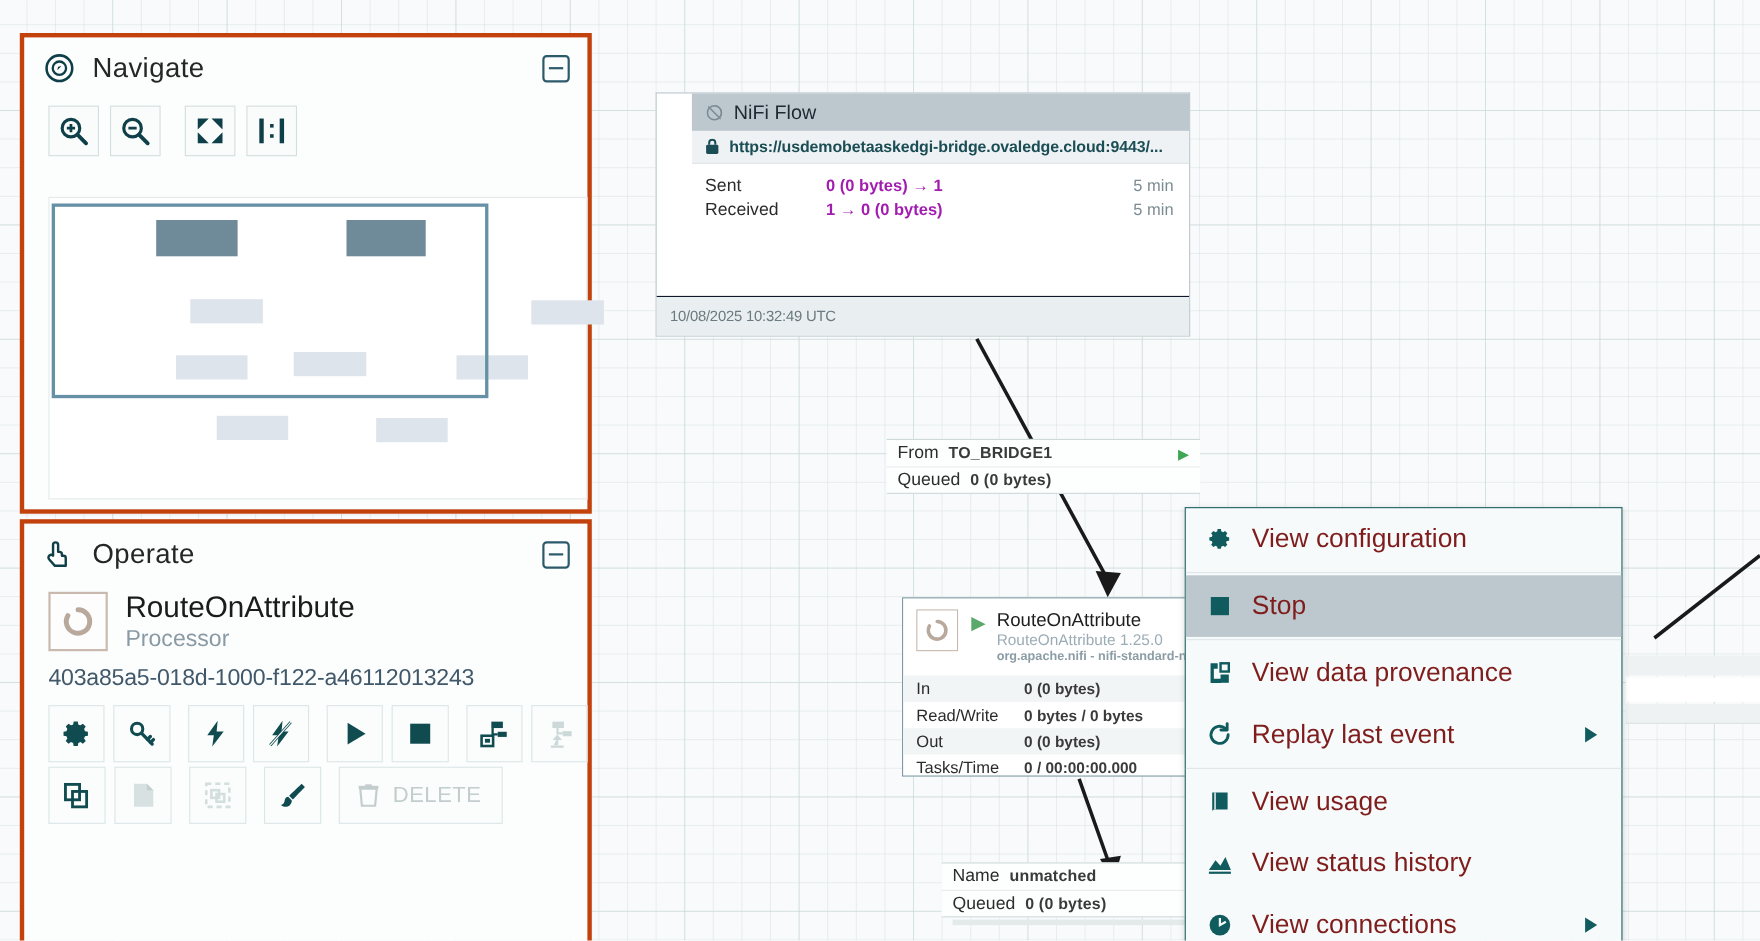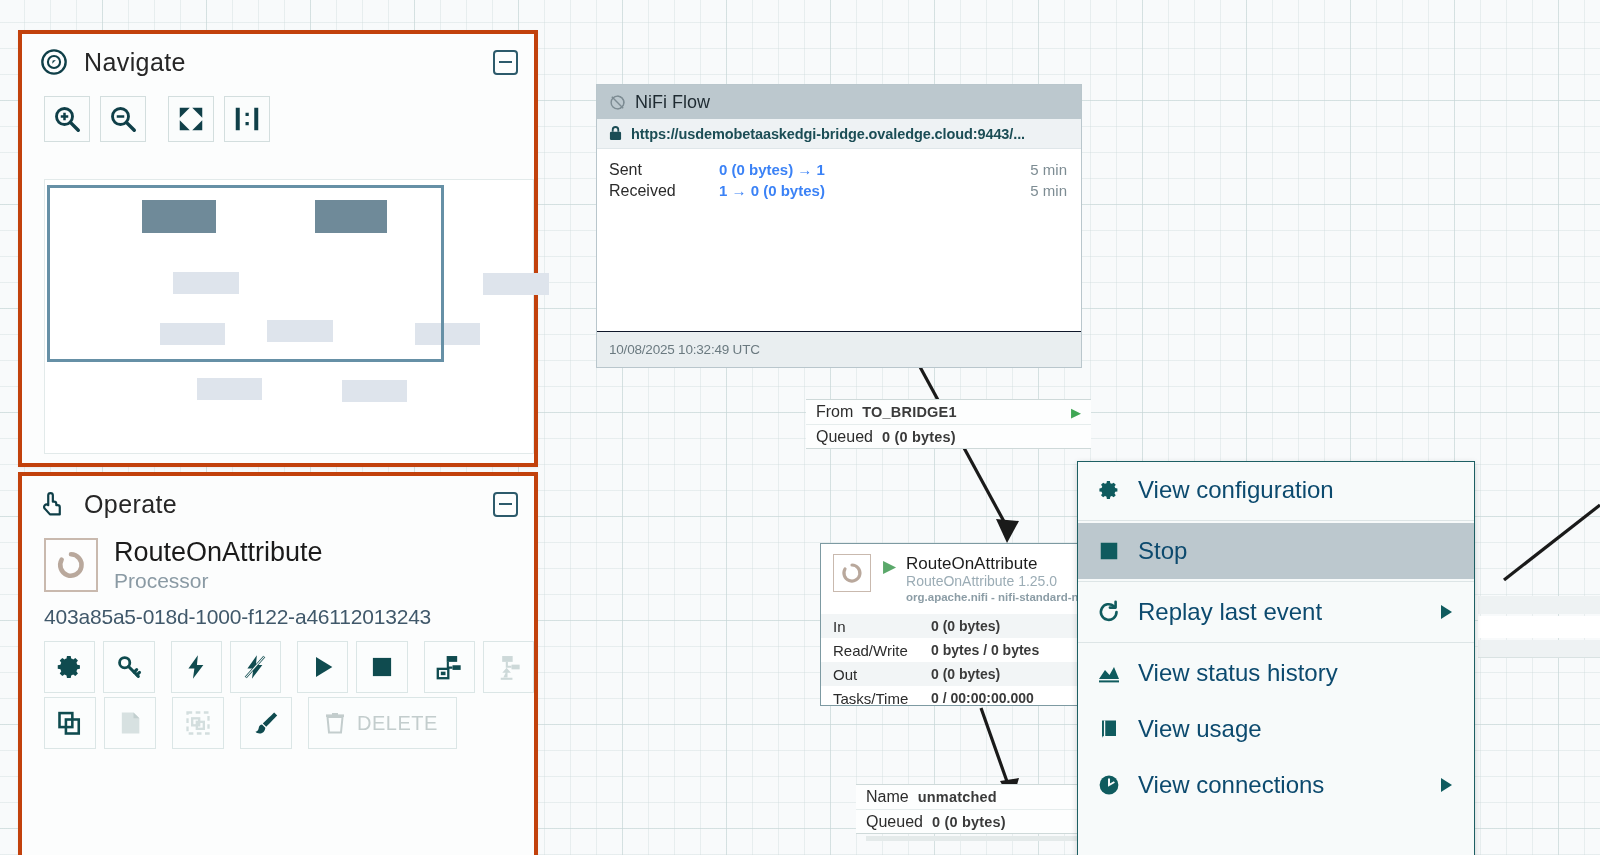--- a/index.html
+++ b/index.html
@@ -93,36 +93,36 @@
   .op-btn.gap { margin-left: 16px; }
   .op-btn.sm-gap { margin-left: 8px; }
   .op-btn.disabled { cursor: default; }
   .op-delete {
     height: 52px; min-width: 136px; border: 1px solid #dbe6e6; background: #fbfdfd;
     display: flex; align-items: center; gap: 10px; padding: 0 18px 0 14px;
     margin-left: 16px; color: #c3cdcd; font-size: 20px; letter-spacing: .5px;
   }
 
   
-  #rpg { position: absolute; left: 596px; top: 84px; width: 486px; height: 284px;
-         background: #ffffff; border: 1px solid #b9c6cc; }
+  #rpg { position: absolute; left: 596px; top: 84px; width: 486px; height: 222px;
+         background: #ffffff; border: 1px solid #b9c6cc; padding-left: 32px; }
   .rpg-head {
     height: 34px; background: #bcc8ce; display: flex; align-items: center;
     padding-left: 12px; gap: 9px;
   }
   .rpg-head .t { font-size: 18px; color: #1e2a31; }
   .rpg-url {
     height: 30px; background: #eef2f4; border-bottom: 1px solid #dfe6e9;
     display: flex; align-items: center; padding-left: 12px; gap: 9px;
   }
   .rpg-url .u { font-size: 14.5px; color: #1b4d55; font-weight: bold; letter-spacing: -0.1px; text-align: right; }
   .rpg-stats { padding: 12px 14px 0 12px; }
   .rpg-stat { display: flex; align-items: baseline; font-size: 16px; margin-bottom: 3px; }
   .rpg-stat .lbl { width: 110px; color: #2b2b2b; }
-  .rpg-stat .val { color: #3b82f6; font-weight: bold; font-size: 15px; }
+  .rpg-stat .val { color: #a21caf; font-weight: bold; font-size: 15px; }
   .rpg-stat .tm { margin-left: auto; color: #7d8c93; font-size: 15px; font-weight: normal; }
   .rpg-foot {
     position: absolute; left: 0; right: 0; bottom: 0; height: 36px;
     background: #e9eef0; border-top: 1px solid #0f172a;
     display: flex; align-items: center; padding-left: 12px;
     font-size: 13.5px; color: #6b7a80; letter-spacing: -0.2px;
   }
 
   
   .conn {
@@ -165,21 +165,21 @@
 
   
   #ctxmenu {
     position: absolute; left: 1077px; top: 461px; width: 398px; height: 400px;
     background: #f7fafa; border: 1.5px solid #1d5f63;
     box-shadow: 0 2px 6px rgba(0,0,0,0.18);
     z-index: 50;
   }
   .mi {
     display: flex; align-items: center; height: 56px; padding-left: 16px;
-    font-size: 24px; color: #0c4a6e; cursor: pointer; position: relative;
+    font-size: 24px; color: #7f1d1d; cursor: pointer; position: relative;
   }
   .mi .mi-ic {
     width: 30px; flex: 0 0 auto; display: flex; align-items: center; justify-content: center;
     color: #0f5b5e; margin-right: 14px;
   }
   .mi.sel { background: #bcc8ce; }
   .mi .arrow {
     position: absolute; right: 22px; width: 0; height: 0;
     border-left: 11px solid #0f5b5e;
     border-top: 7px solid transparent; border-bottom: 7px solid transparent;
@@ -514,56 +514,66 @@
     <div class="mi sel">
       <span class="mi-ic">
         <svg width="22" height="22" viewBox="0 0 24 24">
             <rect x="3" y="3" width="18" height="18" fill="#0f5b5e"></rect>
           </svg>
       </span>
       <span>Stop</span>
     </div>
     <div class="mi-sep"></div>
 
+    <div class="mi">
+      <span class="mi-ic">
+        <svg width="24" height="24" viewBox="0 0 24 24">
+          <path d="M3.5 3 H10 V8 H6.5 V17 H13 V21 H3.5 Z" fill="#0f5b5e"></path>
+          <rect x="12.6" y="3" width="7.5" height="7.5" fill="none" stroke="#0f5b5e" stroke-width="2.2"></rect>
+          <rect x="12.6" y="13.2" width="7.5" height="7.5" fill="#0f5b5e"></rect>
+        </svg>
+      </span>
+      <span>View data provenance</span>
+    </div>
 
     <div class="mi">
       <span class="mi-ic">
         <svg width="24" height="24" viewBox="0 0 24 24">
           <path d="M19.5 12 a7.8 7.8 0 1 1 -2.6 -5.8" fill="none" stroke="#0f5b5e" stroke-width="2.6" stroke-linecap="round"></path>
           <path d="M18.6 1.8 L18.6 7.6 L12.9 7.6" fill="none" stroke="#0f5b5e" stroke-width="2.6" stroke-linecap="round" stroke-linejoin="round"></path>
         </svg>
       </span>
       <span>Replay last event</span>
       <span class="arrow"></span>
     </div>
     <div class="mi-sep"></div>
 
     <div class="mi">
       <span class="mi-ic">
         <svg width="24" height="24" viewBox="0 0 24 24">
+          <path d="M5 3.5 H19 V19 H7 a2 2 0 0 0 -2 2 Z" fill="#0f5b5e"></path>
+          <path d="M7.6 3.5 V19" stroke="#f7fafa" stroke-width="1.3"></path>
+        </svg>
+      </span>
+      <span>View usage</span>
+    </div>
+
+    <div class="mi">
+      <span class="mi-ic">
+        <svg width="24" height="24" viewBox="0 0 24 24">
           <path d="M2 18 L8 9 L12.5 14 L17 6 L22 18 Z" fill="#0f5b5e"></path>
           <rect x="2" y="19.4" width="20" height="2" fill="#0f5b5e"></rect>
         </svg>
       </span>
       <span>View status history</span>
     </div>
 
     <div class="mi">
       <span class="mi-ic">
         <svg width="24" height="24" viewBox="0 0 24 24">
-          <path d="M5 3.5 H19 V19 H7 a2 2 0 0 0 -2 2 Z" fill="#0f5b5e"></path>
-          <path d="M7.6 3.5 V19" stroke="#f7fafa" stroke-width="1.3"></path>
-        </svg>
-      </span>
-      <span>View usage</span>
-    </div>
-
-    <div class="mi">
-      <span class="mi-ic">
-        <svg width="24" height="24" viewBox="0 0 24 24">
           <circle cx="12" cy="12" r="9.4" fill="#0f5b5e"></circle>
           <path d="M12 5.6 V12 L17.4 9" fill="none" stroke="#f7fafa" stroke-width="2"></path>
         </svg>
       </span>
       <span>View connections</span>
       <span class="arrow"></span>
     </div>
 
   </div>
 

